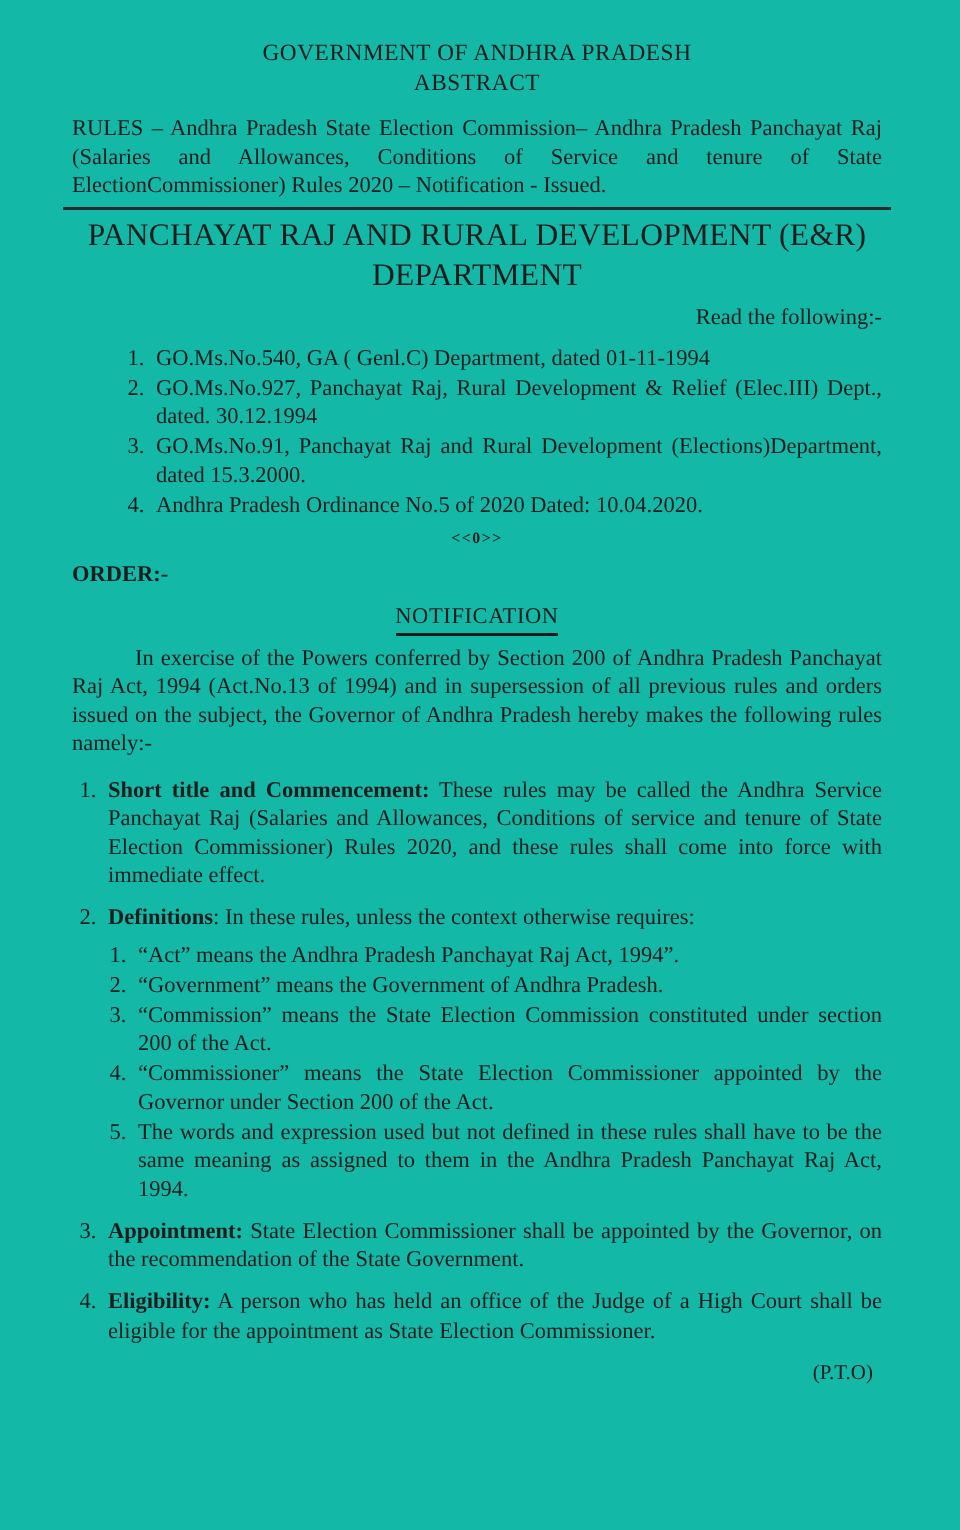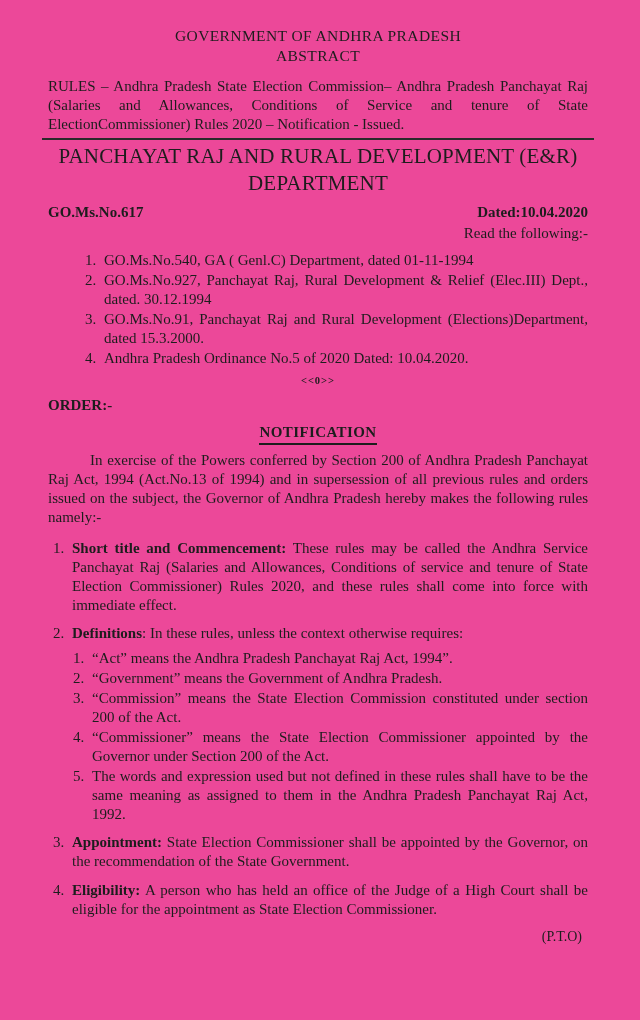--- a/index.html
+++ b/index.html
@@ -4,21 +4,21 @@
 <style>
   html, body {
     margin: 0;
     padding: 0;
     background: #f6f6f3;
   }
   .page {
     width: 640px;
     height: 1020px;
     box-sizing: border-box;
-    background: #ec4899;
+    background: #14b8a6;
     color: #1d1d1d;
     font-family: "Liberation Serif", "DejaVu Serif", serif;
     font-size: 15px;
     line-height: 1.27;
     padding: 26px 52px 10px 48px;
     overflow: hidden;
   }
   .center { text-align: center; }
   .right  { text-align: right; }
   .bold   { font-weight: bold; }
@@ -65,21 +65,21 @@
     margin: 4px 0 6px 0;
   }
   p.body-par {
     margin: 6px 0 10px 0;
     text-align: justify;
     text-indent: 42px;
   }
   .notif-wrap { margin: 8px 0 6px 0; }
   .notif-heading {
     display: inline-block;
-    font-weight: bold;
+    font-weight: normal;
     border-bottom: 2px solid #1d1d1d;
     padding-bottom: 1px;
     letter-spacing: 0.4px;
   }
   ol.rules {
     margin: 12px 0 0 0;
     padding-left: 20px;
   }
   ol.rules > li {
     text-align: justify;
@@ -109,24 +109,20 @@
 
   <div class="center title">GOVERNMENT OF ANDHRA PRADESH</div>
   <div class="center title">ABSTRACT</div>
 
   <p class="abstract-par">RULES – Andhra Pradesh State Election Commission– Andhra Pradesh Panchayat Raj (Salaries and Allowances, Conditions of Service and tenure of State ElectionCommissioner) Rules 2020 – Notification - Issued.</p>
 
   <div class="rule-line"></div>
 
   <div class="center dept">PANCHAYAT RAJ AND RURAL DEVELOPMENT (E&amp;R) DEPARTMENT</div>
 
-  <div class="go-row">
-    <span>GO.Ms.No.617</span>
-    <span>Dated:10.04.2020</span>
-  </div>
   <div class="right">Read the following:-</div>
 
   <ol class="refs">
     <li>GO.Ms.No.540, GA ( Genl.C) Department, dated 01-11-1994</li>
     <li>GO.Ms.No.927, Panchayat Raj, Rural Development &amp; Relief (Elec.III) Dept., dated. 30.12.1994</li>
     <li>GO.Ms.No.91, Panchayat Raj and Rural Development (Elections)Department, dated 15.3.2000.</li>
     <li>Andhra Pradesh Ordinance No.5 of 2020 Dated: 10.04.2020.</li>
   </ol>
 
   <div class="center sep">&lt;&lt;0&gt;&gt;</div>
@@ -141,21 +137,21 @@
   <p class="body-par">In exercise of the Powers conferred by Section 200 of Andhra Pradesh Panchayat Raj Act, 1994 (Act.No.13 of 1994) and in supersession of all previous rules and orders issued on the subject, the Governor of Andhra Pradesh hereby makes the following rules namely:-</p>
 
   <ol class="rules">
     <li><span class="bold">Short title and Commencement:</span><span> These rules may be called the Andhra Service Panchayat Raj (Salaries and Allowances, Conditions of service and tenure of State Election Commissioner) Rules 2020, and these rules shall come into force with immediate effect.</span></li>
     <li><span class="bold">Definitions</span><span>: In these rules, unless the context otherwise requires:</span>
       <ol class="defs">
         <li>“Act” means the Andhra Pradesh Panchayat Raj Act, 1994”.</li>
         <li>“Government” means the Government of Andhra Pradesh.</li>
         <li>“Commission” means the State Election Commission constituted under section 200 of the Act.</li>
         <li>“Commissioner” means the State Election Commissioner appointed by the Governor under Section 200 of the Act.</li>
-        <li>The words and expression used but not defined in these rules shall have to be the same meaning as assigned to them in the Andhra Pradesh Panchayat Raj Act, 1992.</li>
+        <li>The words and expression used but not defined in these rules shall have to be the same meaning as assigned to them in the Andhra Pradesh Panchayat Raj Act, 1994.</li>
       </ol>
     </li>
     <li><span class="bold">Appointment:</span><span> State Election Commissioner shall be appointed by the Governor, on the recommendation of the State Government.</span></li>
     <li><span class="bold">Eligibility:</span><span> A person who has held an office of the Judge of a High Court shall be eligible for the appointment as State Election Commissioner.</span></li>
   </ol>
 
   <div class="pto">(P.T.O)</div>
 
 </div>
 

